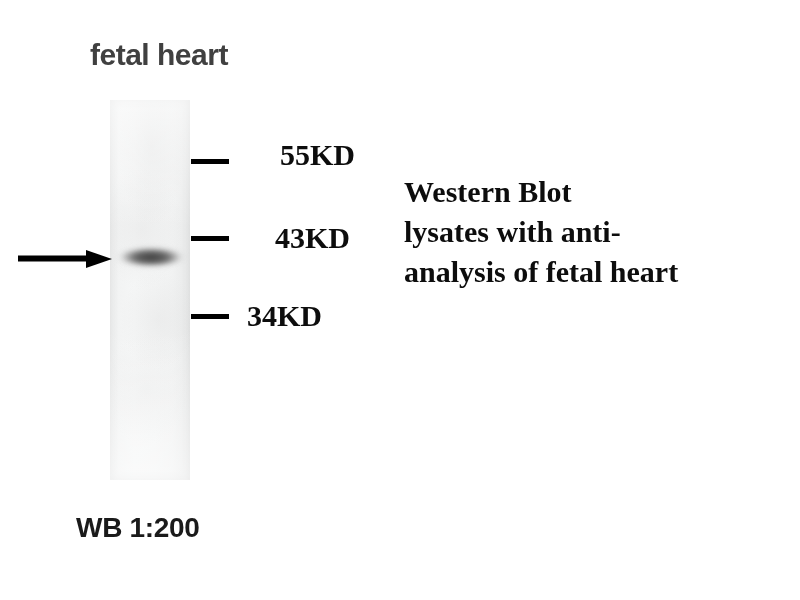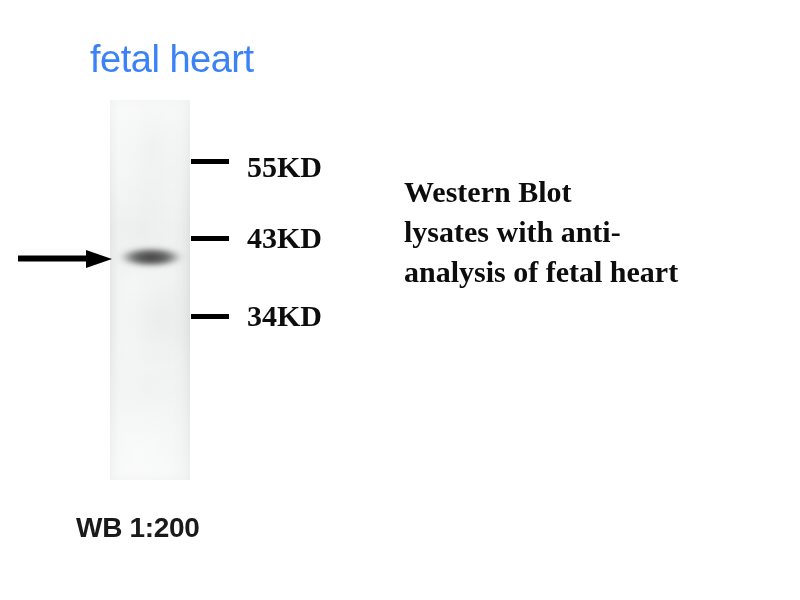--- a/index.html
+++ b/index.html
@@ -18,24 +18,24 @@
     background: #ffffff;
     overflow: hidden;
   }
 
   
   .lane-label {
     position: absolute;
     left: 90px;
     top: 38px;
     font-family: "Liberation Sans", sans-serif;
-    font-weight: normal;
-    font-size: 38px;
+    font-weight: bold;
+    font-size: 30px;
     letter-spacing: -0.5px;
-    color: #3b82f6;
+    color: #404040;
     white-space: nowrap;
   }
 
   
   .lane {
     position: absolute;
     left: 110px;
     top: 100px;
     width: 80px;
     height: 380px;
@@ -169,24 +169,24 @@
   </div>
 
   <div class="arrow">
     <svg width="94" height="18" viewBox="0 0 94 18">
       <rect x="0" y="5.5" width="76" height="6" fill="#000000"></rect>
       <polygon points="68,0 94,9 68,18" fill="#000000"></polygon>
     </svg>
   </div>
 
   <div class="tick" style="top:159px;"></div>
-  <div class="mw-label" style="top:152px;">55KD</div>
+  <div class="mw-label" style="top:140px;margin-left:33px;">55KD</div>
 
   <div class="tick" style="top:236px;"></div>
-  <div class="mw-label" style="top:223px;">43KD</div>
+  <div class="mw-label" style="top:223px;margin-left:28px;">43KD</div>
 
   <div class="tick" style="top:314px;"></div>
   <div class="mw-label" style="top:301px;">34KD</div>
 
   <div class="caption">
     <div>Western Blot</div>
     <div>lysates with anti-</div>
     <div>analysis of fetal heart</div>
   </div>
 

